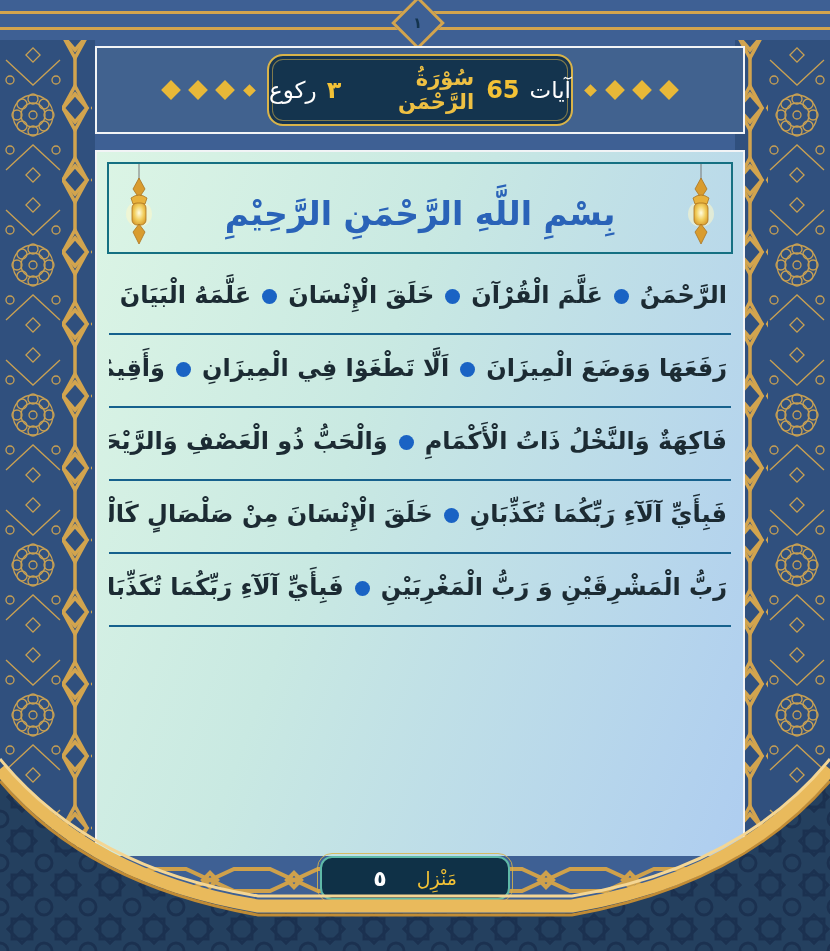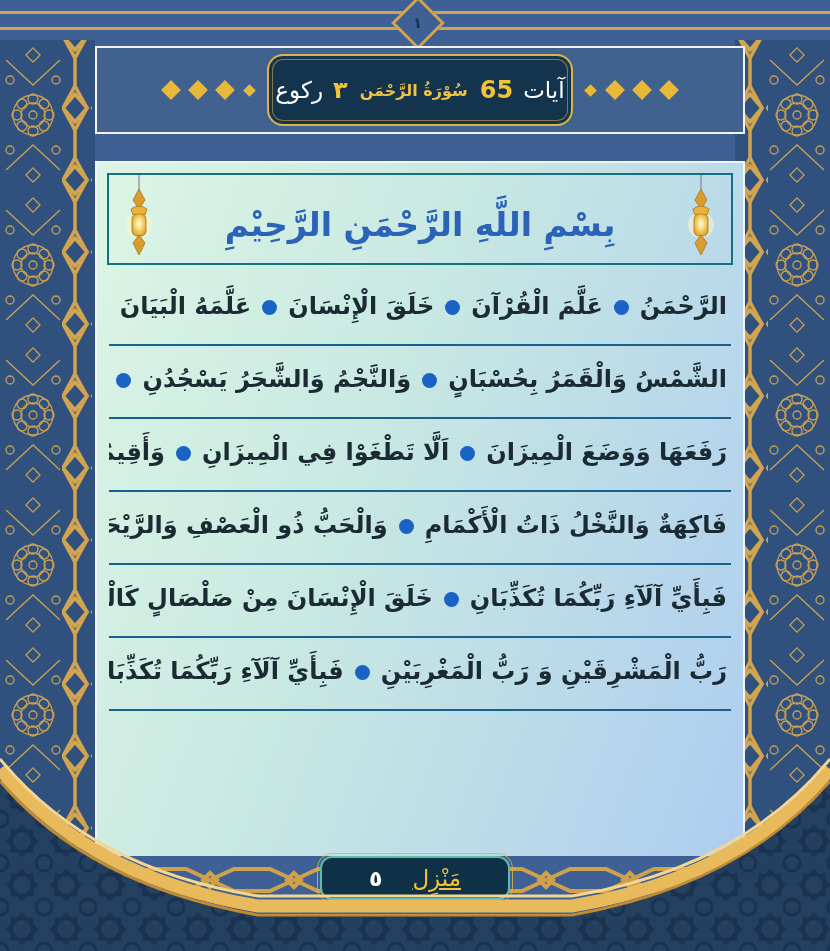--- a/index.html
+++ b/index.html
@@ -22,24 +22,24 @@
   .header{position:absolute;left:95px;top:46px;width:650px;height:88px;background:#41628f;
     border:2px solid #f2f4f6;z-index:2;display:flex;align-items:center;justify-content:center;gap:13px;box-sizing:border-box;}
   .dgroup{display:flex;align-items:center;gap:13px}
   .dmd{width:14px;height:14px;background:var(--deep-gold,#e8b838);transform:rotate(45deg);display:inline-block}
   .dmd.small{width:9px;height:9px}
   .cartouche{width:302px;height:68px;background:var(--navy,#153450);border:2px solid #d9b44a;border-radius:16px;
     box-shadow:inset 0 0 0 3px #153450, inset 0 0 0 4px rgba(217,180,74,.55);
     display:flex;align-items:center;justify-content:center;gap:10px;direction:rtl;}
   .cart-label{color:#fff;font-size:23px}
   .cart-num{color:var(--yellow,#f3c236);font-size:24px;font-weight:bold}
-  .cart-title{color:#eec043;font-size:16px;font-weight:bold;margin:0 2px;}
-
-  
-  .content{position:absolute;left:95px;top:161px;width:650px;height:706px;z-index:2;box-sizing:border-box;
+  .cart-title{color:#eec043;font-size:21px;font-weight:bold;margin:0 2px;}
+
+  
+  .content{position:absolute;left:95px;top:150px;width:650px;height:706px;z-index:2;box-sizing:border-box;
     background:linear-gradient(110deg,var(--mint,#dcf5e5) 0%,#c9e9e2 40%,var(--sky,#aecdf0) 100%);
     border-left:2px solid #f2f4f6;border-right:2px solid #f2f4f6;border-top:2px solid #f2f4f6;}
   .basmala-panel{position:relative;margin:10px 10px 6px;height:92px;border:2.5px solid var(--teal-border,#157082);
     display:flex;align-items:center;justify-content:center;box-sizing:border-box;}
   .basmala-text{color:var(--basmala-blue,#2a63b8);font-size:33px;font-weight:bold;padding-top:10px;}
   .lantern{position:absolute;top:0;}
   .lantern.l{left:16px}.lantern.r{right:16px}
 
   .verses{direction:rtl;padding:2px 12px 0;}
   .verse-row{height:71px;line-height:66px;border-bottom:2.5px solid var(--underline,#16618d);
@@ -47,21 +47,21 @@
     padding:0 4px;}
   .dot{display:inline-block;width:15px;height:15px;border-radius:50%;background:var(--dot-blue,#1a63c4);
     margin:0 11px;vertical-align:middle;}
 
   
   .bottombar{position:absolute;left:0;top:856px;width:830px;height:54px;background:var(--page-blue,#3e6094);z-index:2;}
   .chainH{position:absolute;left:0;top:862px;width:830px;height:36px;z-index:3;}
   .badge{position:absolute;left:320px;top:856px;width:190px;height:44px;background:#0f3147;
     border:2px solid #5fb9a8;border-radius:12px;outline:1px solid rgba(217,180,74,.85);outline-offset:2px;
     z-index:4;display:flex;align-items:center;justify-content:center;gap:30px;direction:rtl;box-sizing:border-box;}
-  .badge .lbl{color:var(--yellow,#f3c236);font-size:23px;text-decoration:underline;}
+  .badge .lbl{color:var(--yellow,#f3c236);font-size:19px;}
   .badge .num{color:#fff;font-size:22px;font-weight:bold;}
   .bottom-overlay{position:absolute;left:0;bottom:0;width:830px;height:220px;z-index:5;pointer-events:none;}
 </style>
 </head>
 <body>
 
 <div class="page">
 
   <svg class="side left" width="95" height="951">
     <defs>
@@ -201,21 +201,20 @@
         <polygon points="14,14 20,25 14,34 8,25" fill="#d99c2e" stroke="#a9731f" stroke-width="0.8"></polygon>
         <circle cx="14" cy="50" r="13" fill="#fff8c8" opacity="0.55"></circle>
         <path d="M6,34 Q14,28 22,34 L20,40 L8,40 Z" fill="#e8b23c" stroke="#a9731f" stroke-width="0.8"></path>
         <rect x="7" y="39" width="14" height="22" rx="5" fill="url(#lgB)" stroke="#a9731f" stroke-width="0.8"></rect>
         <polygon points="14,60 20,68 14,80 8,68" fill="#d99c2e" stroke="#a9731f" stroke-width="0.8"></polygon>
       </svg>
     </div>
 
     <div class="verses">
         <div class="verse-row"><span>الرَّحْمَنُ</span><span class="dot"></span><span>عَلَّمَ الْقُرْآنَ</span><span class="dot"></span><span>خَلَقَ الْإِنْسَانَ</span><span class="dot"></span><span>عَلَّمَهُ الْبَيَانَ</span></div>
-        <div class="verse-row"><span>الشَّمْسُ وَالْقَمَرُ بِحُسْبَانٍ</span><span class="dot"></span><span>وَالنَّجْمُ وَالشَّجَرُ يَسْجُدُنِ</span><span class="dot"></span></div>
         <div class="verse-row"><span>رَفَعَهَا وَوَضَعَ الْمِيزَانَ</span><span class="dot"></span><span>اَلَّا تَطْغَوْا فِي الْمِيزَانِ</span><span class="dot"></span><span>وَأَقِيمُوا الْوَزْنَ</span></div>
         <div class="verse-row"><span>فَاكِهَةٌ وَالنَّخْلُ ذَاتُ الْأَكْمَامِ</span><span class="dot"></span><span>وَالْحَبُّ ذُو الْعَصْفِ وَالرَّيْحَانُ</span></div>
         <div class="verse-row"><span>فَبِأَيِّ آلَآءِ رَبِّكُمَا تُكَذِّبَانِ</span><span class="dot"></span><span>خَلَقَ الْإِنْسَانَ مِنْ صَلْصَالٍ كَالْفَخَّارِ</span></div>
         <div class="verse-row"><span>رَبُّ الْمَشْرِقَيْنِ وَ رَبُّ الْمَغْرِبَيْنِ</span><span class="dot"></span><span>فَبِأَيِّ آلَآءِ رَبِّكُمَا تُكَذِّبَانِ</span></div>
       </div>
   </div>
 
   <div class="bottombar"></div>
   <svg class="chainH" width="830" height="36">
     <defs>

